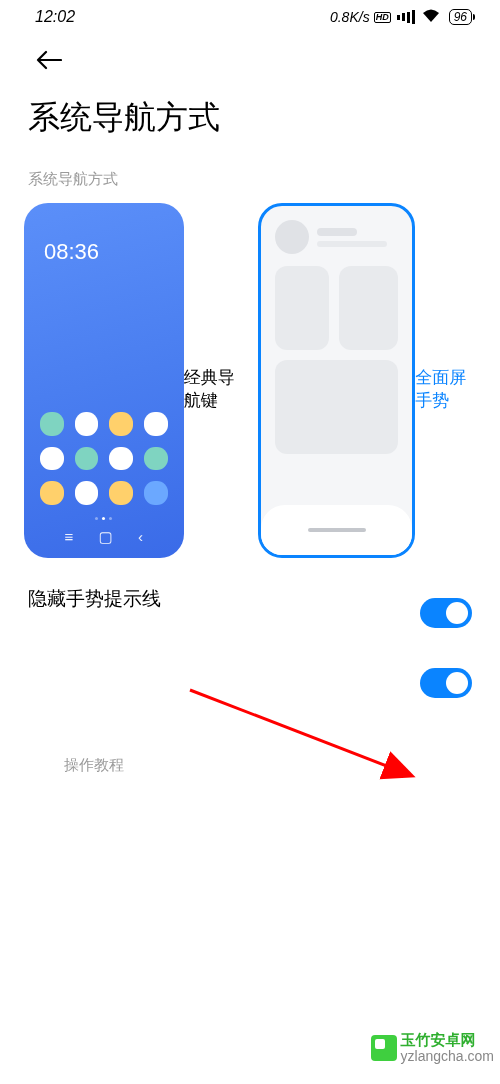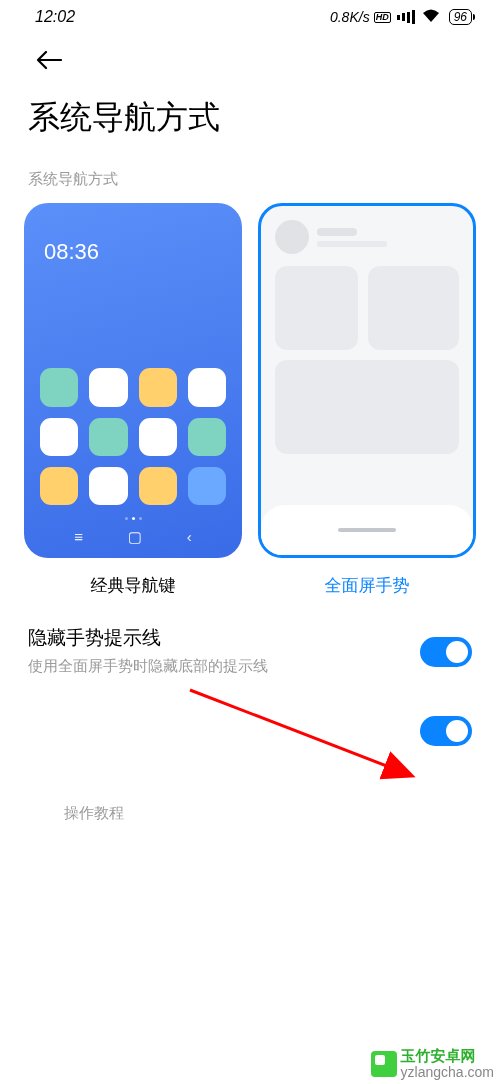--- a/index.html
+++ b/index.html
@@ -65,21 +65,21 @@
       padding: 22px 28px 14px 28px;
     }
     .options-row {
       display: flex;
       gap: 16px;
       padding: 0 24px;
     }
     .option-card {
       flex: 1;
       display: flex;
-      flex-direction: column;
+      flex-direction: row;
       align-items: center;
     }
     .preview {
       width: 100%;
       height: 355px;
       border-radius: 24px;
       overflow: hidden;
       position: relative;
     }
     .preview.classic {
@@ -188,21 +188,21 @@
       padding: 58px 28px 0 28px;
       margin-left: 36px;
     }
     .arrow-svg {
       position: absolute;
       pointer-events: none;
     }
     .watermark {
       position: absolute;
       right: 0;
-      bottom: 0;
+      bottom: 16px;
       display: flex;
       align-items: center;
       gap: 4px;
       padding: 4px 6px;
     }
     .watermark-logo {
       width: 26px;
       height: 26px;
       background: #3fcf3f;
       border-radius: 4px;
@@ -305,21 +305,20 @@
         <div class="home-indicator"></div>
       </div>
     </div>
     <div class="option-label active">全面屏手势</div>
   </div>
 </div>
 
 <div class="setting-row">
   <div class="setting-text">
     <div class="setting-title">隐藏手势提示线</div>
-    <div class="setting-desc">使用全面屏手势时隐藏底部的提示线</div>
   </div>
   <div class="toggle"></div>
 </div>
 
 <div class="setting-row">
   <div class="setting-text">
   </div>
   <div class="toggle"></div>
 </div>
 

